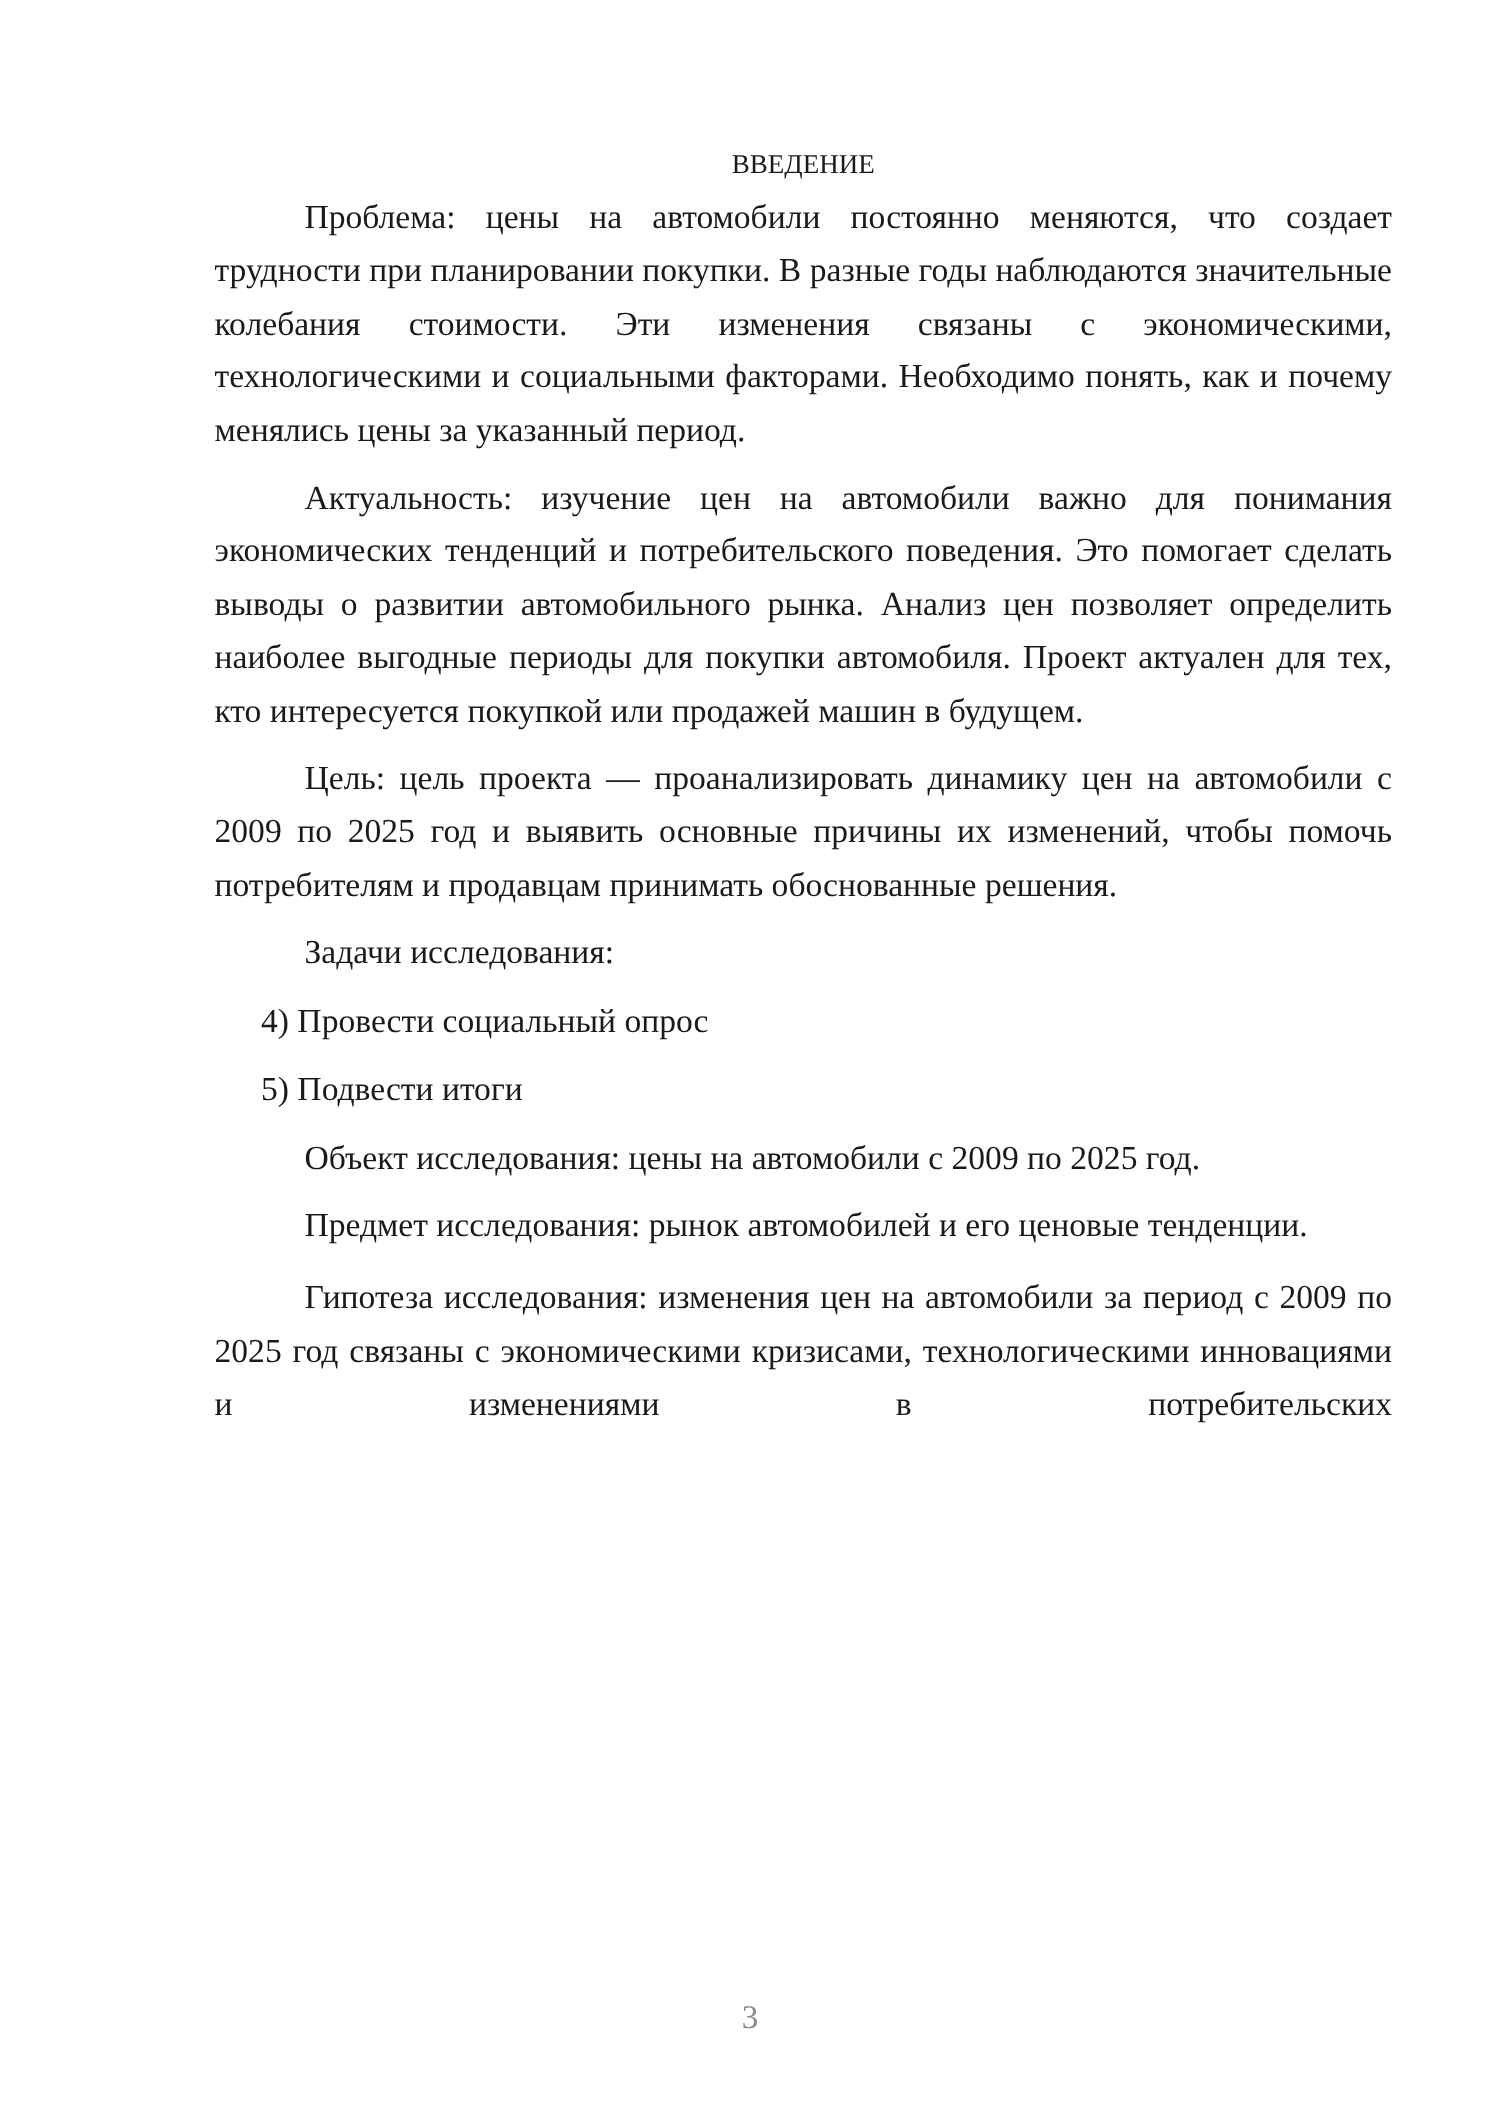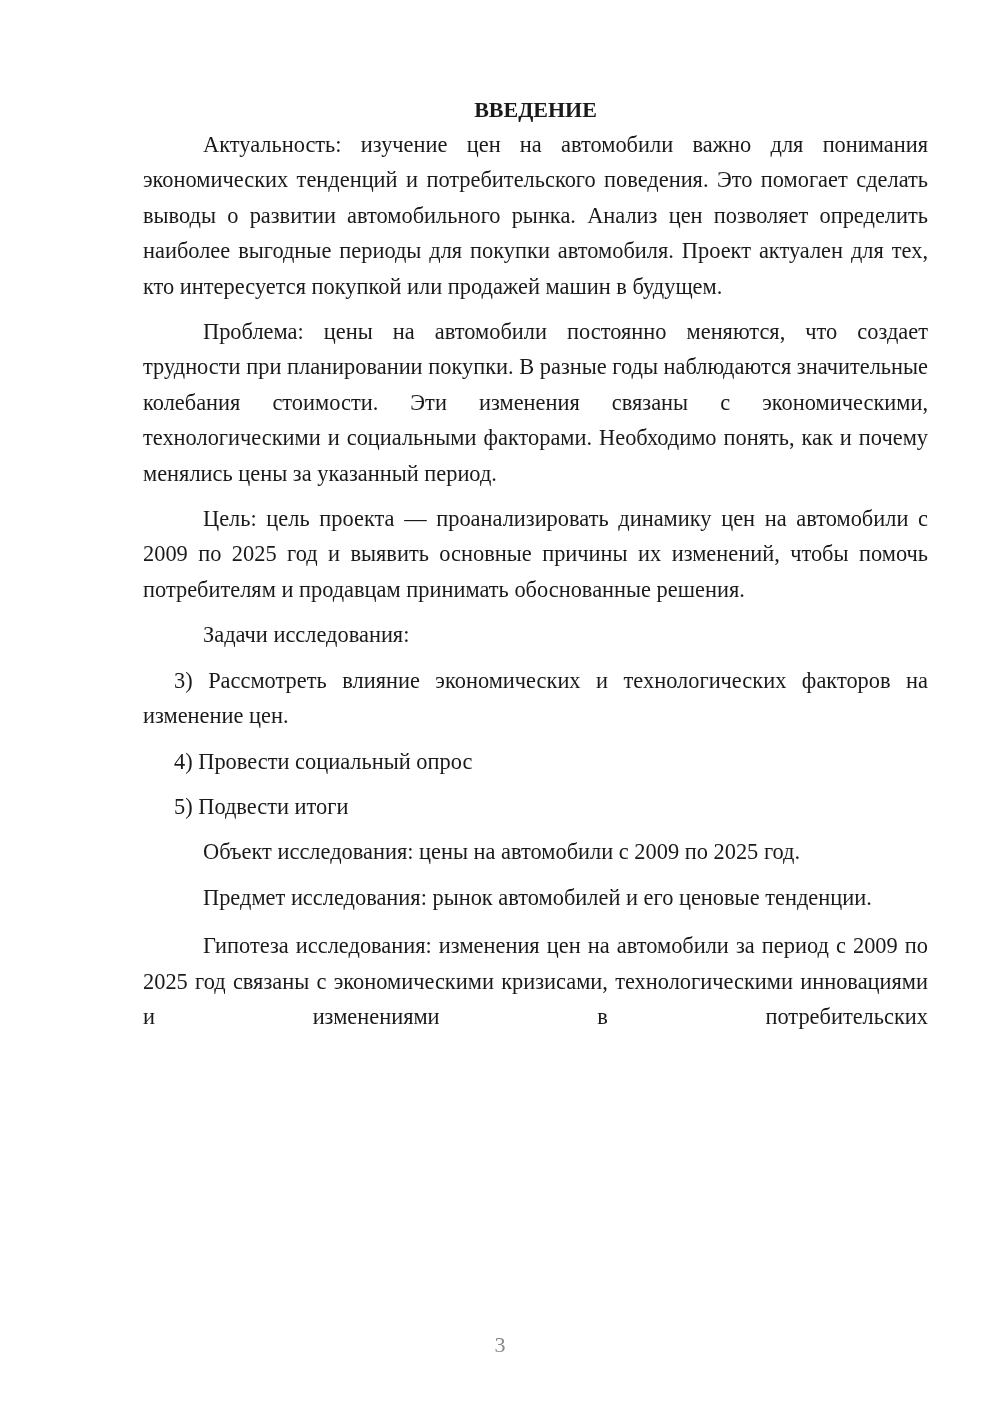--- a/index.html
+++ b/index.html
@@ -16,22 +16,22 @@
       color: #1a1a1a;
     }
     .page {
       position: absolute;
       left: 143px;
       top: 92px;
       width: 785px;
     }
     .title {
       text-align: center;
-      font-weight: bold;
-      font-size: 22px;
+      font-weight: normal;
+      font-size: 18px;
       line-height: 35px;
       margin: 0 0 0 0;
       padding-left: 0;
     }
     .p {
       font-size: 22.4px;
       line-height: 35.4px;
       text-align: justify;
       text-indent: 60px;
       margin: 0 0 10px 0;
@@ -52,26 +52,25 @@
       font-size: 22px;
       color: #888888;
     }
   </style>
 </head>
 <body>
 
 <div class="page">
   <div class="title">ВВЕДЕНИЕ</div>
 
+  <p class="p">Проблема: цены на автомобили постоянно меняются, что создает трудности при планировании покупки. В разные годы наблюдаются значительные колебания стоимости. Эти изменения связаны с экономическими, технологическими и социальными факторами. Необходимо понять, как и почему менялись цены за указанный период.</p>
   <p class="p">Актуальность: изучение цен на автомобили важно для понимания экономических тенденций и потребительского поведения. Это помогает сделать выводы о развитии автомобильного рынка. Анализ цен позволяет определить наиболее выгодные периоды для покупки автомобиля. Проект актуален для тех, кто интересуется покупкой или продажей машин в будущем.</p>
-  <p class="p">Проблема: цены на автомобили постоянно меняются, что создает трудности при планировании покупки. В разные годы наблюдаются значительные колебания стоимости. Эти изменения связаны с экономическими, технологическими и социальными факторами. Необходимо понять, как и почему менялись цены за указанный период.</p>
   <p class="p">Цель: цель проекта — проанализировать динамику цен на автомобили с 2009 по 2025 год и выявить основные причины их изменений, чтобы помочь потребителям и продавцам принимать обоснованные решения.</p>
   <p class="p">Задачи исследования:</p>
 
-  <p class="p noindent-list">3) Рассмотреть влияние экономических и технологических факторов на изменение цен.</p>
   <p class="p noindent-list">4) Провести социальный опрос</p>
   <p class="p noindent-list">5) Подвести итоги</p>
 
   <p class="p">Объект исследования: цены на автомобили с 2009 по 2025 год.</p>
   <p class="p">Предмет исследования: рынок автомобилей и его ценовые тенденции.</p>
   <p class="p last" style="text-align-last: justify;">Гипотеза исследования: изменения цен на автомобили за период с 2009 по 2025 год связаны с экономическими кризисами, технологическими инновациями и изменениями в потребительских</p>
 </div>
 
 <div class="page-number">3</div>
 

